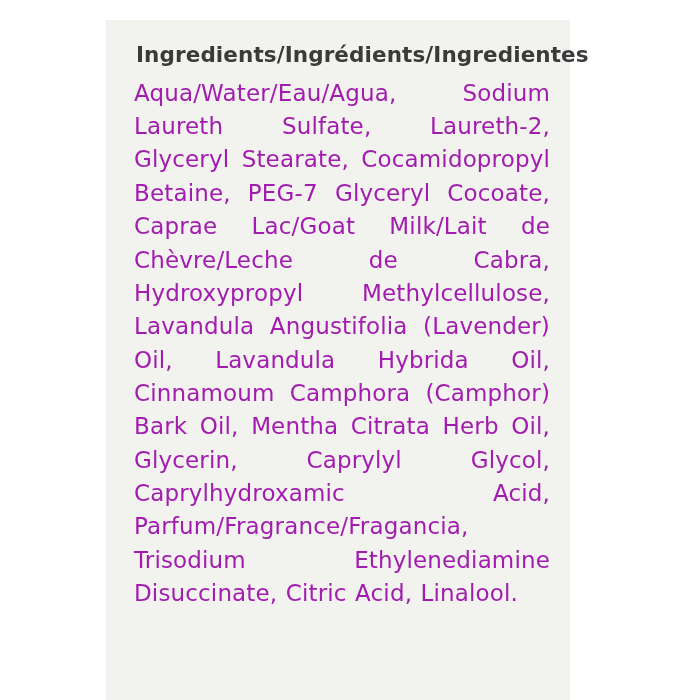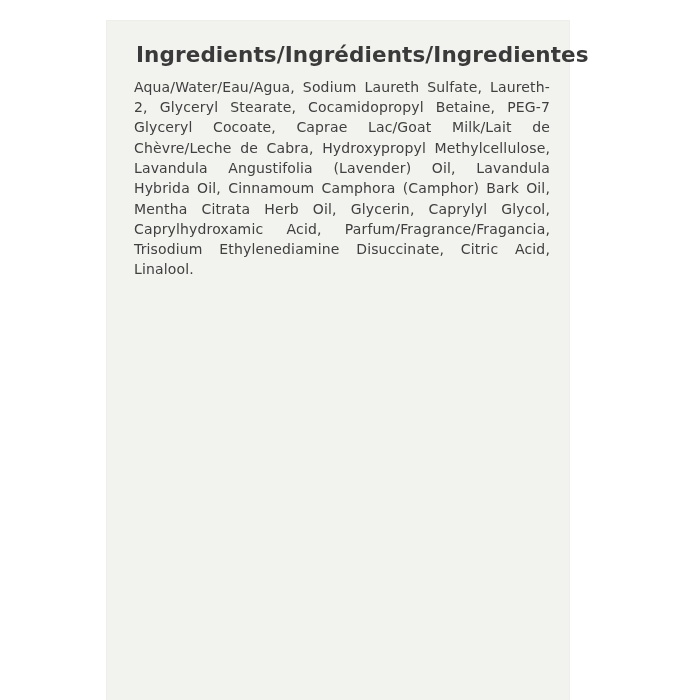--- a/index.html
+++ b/index.html
@@ -38,22 +38,22 @@
   .heading {
     font-size: 21.5px;
     font-weight: bold;
     color: #3a3a3a;
     letter-spacing: 0.1px;
     line-height: 1.2;
     margin: 0 0 9px 2px;
     white-space: nowrap;
   }
   .body-text {
-    font-size: 14px;
-    color: #404040;
+    font-size: 23px;
+    color: #a21caf;
     line-height: 1.45;
     letter-spacing: 0.15px;
     text-align: justify;
     text-justify: inter-word;
     word-spacing: 1px;
     margin: 0;
     padding-right: 6px;
   }
   .edge-left, .edge-right {
     position: absolute;

